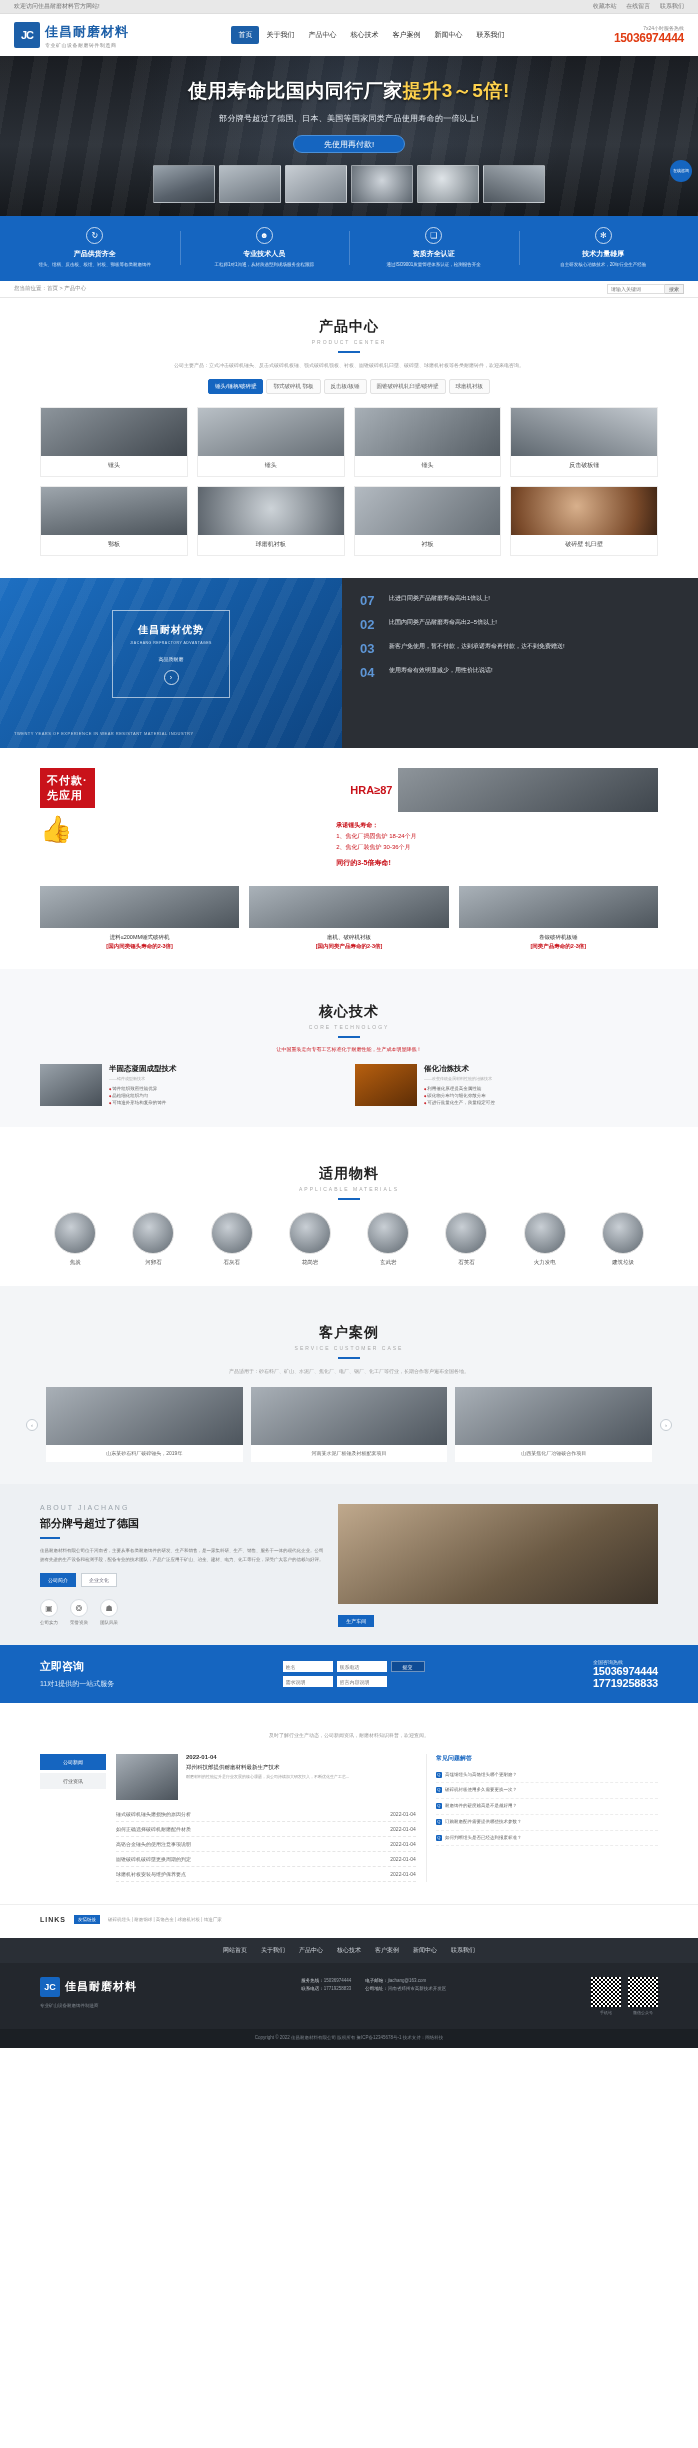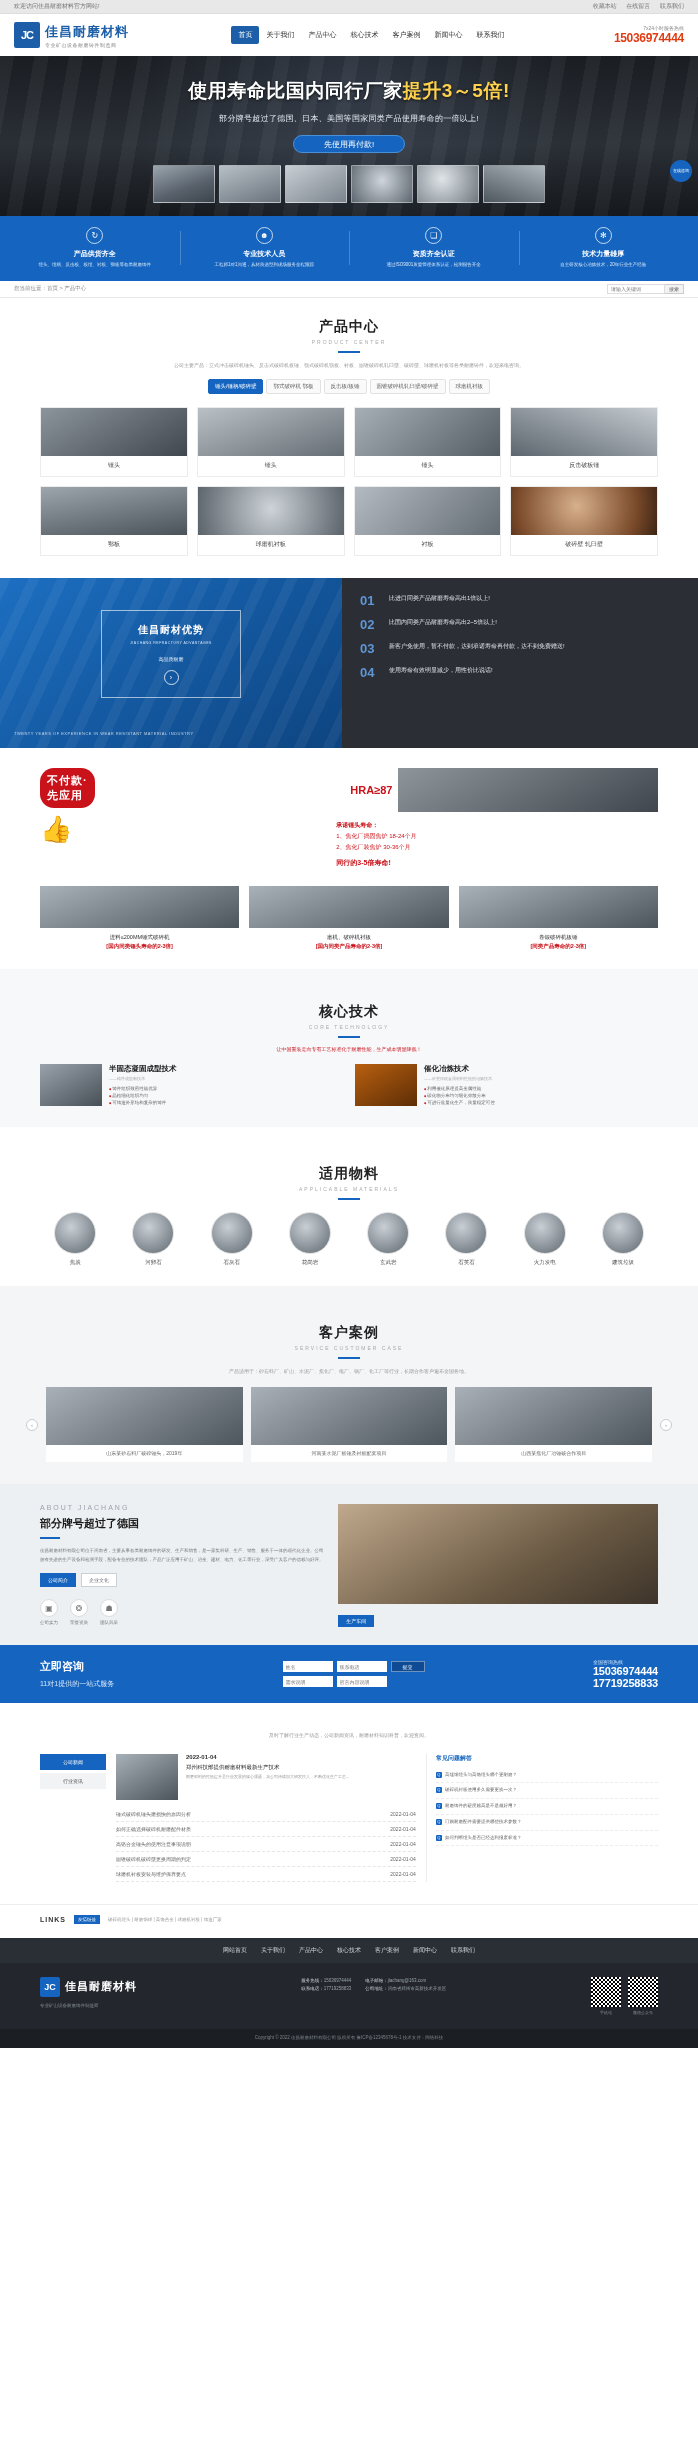--- a/index.html
+++ b/index.html
@@ -164,21 +164,21 @@
   }
   .adv-left {
     width: 49%; background: linear-gradient(140deg,#1d6fc2 0%,#1459a1 50%,#0e4480 100%);
     position: relative; padding: 18px 14px;
   }
   .adv-left::after {
     content:""; position:absolute; inset:0;
     background: repeating-linear-gradient(115deg, rgba(255,255,255,.05) 0 10px, transparent 10px 26px);
   }
   .adv-card {
-    position: relative; z-index: 2; width: 140px; border: 1px solid rgba(255,255,255,.6);
+    position: relative; z-index: 2; width: 118px; border: 1px solid rgba(255,255,255,.6);
     padding: 12px 9px; margin: 14px auto 0; text-align: center;
   }
   .adv-card h4 { font-size: 10px; letter-spacing: 1px; }
   .adv-card .sub { font-size: 3.5px; color: #cfe2f5; margin-top: 4px; letter-spacing: .5px; }
   .adv-card .kw { font-size: 5px; margin-top: 11px; color: #e6f0fa; }
   .adv-card .arrow {
     width: 15px; height: 15px; border: 1px solid rgba(255,255,255,.8); border-radius: 50%;
     margin: 8px auto 0; display: flex; align-items: center; justify-content: center;
     font-size: 7px;
   }
@@ -194,21 +194,21 @@
   .adv-num {
     font-size: 13px; font-weight: bold; color: #5e96d6; line-height: 1; width: 20px;
   }
   .adv-txt { font-size: 6px; color: #dfe3e8; line-height: 1.6; flex: 1; }
 
   
   .promo { padding: 20px 40px 8px; display: flex; gap: 12px; }
   .promo-left { width: 46%; }
   .promo-badge {
     background: #c9121a; color: #fff; font-size: 11px; font-weight: bold;
-    display: inline-block; padding: 5px 7px; line-height: 1.35; letter-spacing: 1px; border-radius: 14px;
+    display: inline-block; padding: 5px 7px; line-height: 1.35; letter-spacing: 1px;
   }
   .promo-badge2 {
     color: #c9121a; font-size: 13px; font-weight: bold; line-height: 1.3;
     margin-top: 6px; letter-spacing: 1px;
   }
   .thumb-up { font-size: 26px; margin-top: 6px; display: block; }
   .promo-right { flex: 1; }
   .hra {
     display: flex; align-items: center; gap: 6px;
   }
@@ -515,21 +515,21 @@
       <div class="adv-card">
         <h4>佳昌耐材优势</h4>
         <div class="sub">JIACHANG REFRACTORY ADVANTAGES</div>
         <div class="kw">高品质耐磨</div>
         <div class="arrow">›</div>
       </div>
       <div class="vtext">TWENTY YEARS OF EXPERIENCE IN WEAR RESISTANT MATERIAL INDUSTRY</div>
     </div>
     <div class="adv-right">
       <div class="adv-item">
-        <div class="adv-num">01</div>
+        <div class="adv-num">07</div>
         <div class="adv-txt">比进口同类产品耐磨寿命高出1倍以上!</div>
       </div>
       <div class="adv-item">
         <div class="adv-num">02</div>
         <div class="adv-txt">比国内同类产品耐磨寿命高出2~5倍以上!</div>
       </div>
       <div class="adv-item">
         <div class="adv-num">03</div>
         <div class="adv-txt">新客户免使用，暂不付款，达到承诺寿命再付款，达不到免费赠送!</div>
       </div>

